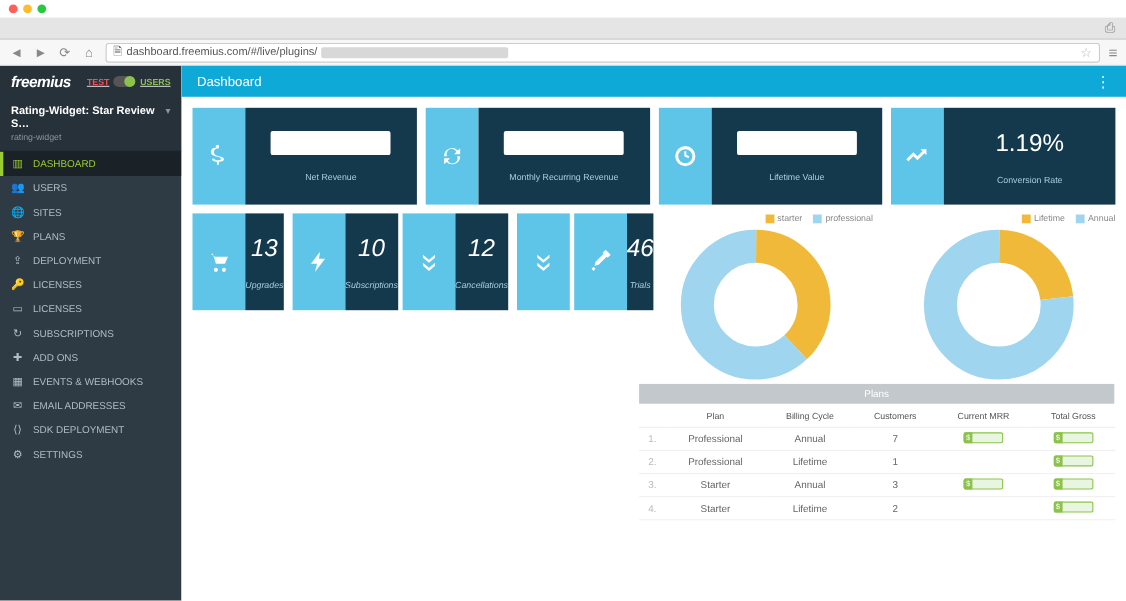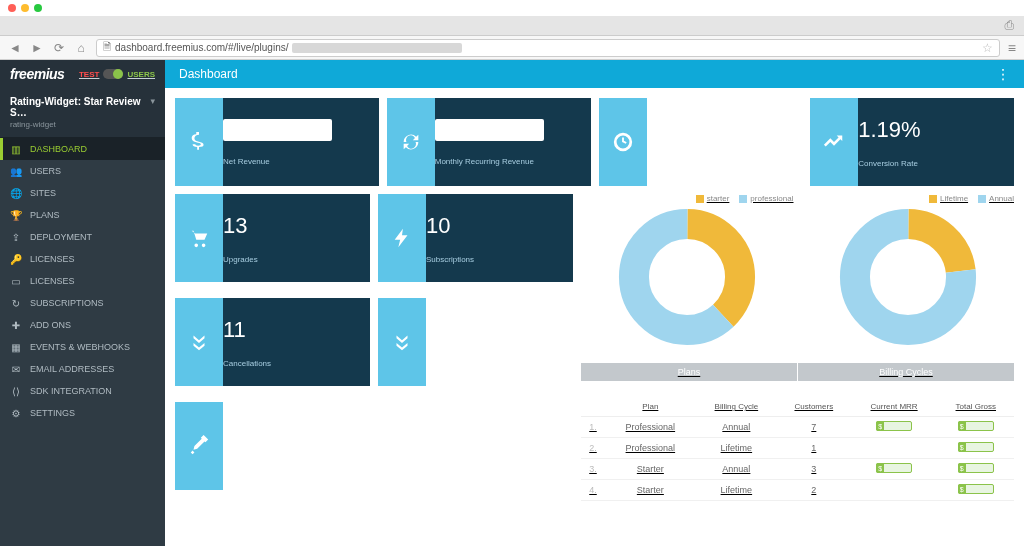--- a/index.html
+++ b/index.html
@@ -47,33 +47,33 @@
 .sb-footer-btn { display: flex; align-items: center; gap: 4px; padding: 3px 6px; border: 1px solid #3a4651; border-radius: 2px; }
 
 .main { flex: 1; background: #fff; display: flex; flex-direction: column; overflow: hidden; }
 .topbar { height: 28px; background: #0fa9d8; color: #fff; display: flex; align-items: center; padding: 0 14px; font-size: 12px; }
 .topbar-menu { margin-left: auto; font-size: 14px; }
 
 .content { flex: 1; padding: 10px; overflow: auto; }
 .kpi-row { display: flex; gap: 8px; margin-bottom: 8px; }
 .kpi { flex: 1; display: flex; height: 88px; }
 .kpi-icon { width: 48px; background: #5ec5e8; display: flex; align-items: center; justify-content: center; color: #fff; font-size: 22px; }
-.kpi-body { flex: 1; background: #14394d; display: flex; flex-direction: column; justify-content: center; color: #cfe7f0; }
+.kpi-body { flex: 1; background: #14394d; display: flex; flex-direction: column; align-items: center; justify-content: center; color: #cfe7f0; }
 .kpi-val { font-size: 22px; color: #fff; background: #fff; width: 70%; height: 22px; border-radius: 2px; }
 .kpi-val.shown { background: transparent; width: auto; height: auto; }
 .kpi-label { font-size: 8px; margin-top: 16px; color: #a7cde0; }
 
 .row2 { display: flex; gap: 8px; }
-.row2-left { width: 398px; display: flex; flex-direction: column; gap: 16px; }
+.row2-left { width: 398px; display: flex; flex-direction: row; gap: 4px; font-style: italic; }
 .small-grid { display: flex; gap: 8px; }
 .small-card { flex: 1; display: flex; height: 88px; }
 .trials-card { display: flex; height: 88px; }
 .trials-card .kpi-body { align-items: center; }
 
-.row2-right { flex: 1; display: flex; flex-direction: column; gap: 16px; text-decoration: underline; }
+.row2-right { flex: 1; display: flex; flex-direction: column; gap: 2px; }
 .charts { display: flex; gap: 8px; }
 .chart-box { flex: 1; }
 .legend { display: flex; justify-content: flex-end; gap: 10px; font-size: 8px; color: #888; margin-bottom: 4px; }
 .leg-item { display: flex; align-items: center; gap: 3px; }
 .leg-sw { width: 8px; height: 8px; }
 .donut-wrap { display: flex; justify-content: center; }
 .donut { width: 140px; height: 140px; }
 
 .tables-hdr { display: flex; height: 18px; font-size: 9px; color: #fff; }
 .tables-hdr > div { flex: 1; background: #c3c8cc; display: flex; align-items: center; justify-content: center; }
@@ -170,21 +170,21 @@
       <div class="sb-item">
           <span class="sb-icon">▦</span>
           <span>EVENTS &amp; WEBHOOKS</span>
         </div>
       <div class="sb-item">
           <span class="sb-icon">✉</span>
           <span>EMAIL ADDRESSES</span>
         </div>
       <div class="sb-item">
           <span class="sb-icon">⟨⟩</span>
-          <span>SDK INTEGRATION</span>
+          <span>SDK DEPLOYMENT</span>
         </div>
       <div class="sb-item">
           <span class="sb-icon">⚙</span>
           <span>SETTINGS</span>
         </div>
     </div>
     <div class="sb-footer">
       <div class="sb-footer-btn">
           <span>❔</span>
           <span>Help</span>
@@ -224,20 +224,24 @@
           <div class="kpi-body">
               <div class="kpi-val"></div>
               <div class="kpi-label">Monthly Recurring Revenue</div>
             </div>
         </div>
         <div class="kpi">
           <div class="kpi-icon">
               <svg class="ico" viewBox="0 0 24 24">
                 <path d="M12 2a10 10 0 1 0 0 20 10 10 0 0 0 0-20zm0 3a7 7 0 1 1 0 14 7 7 0 0 1 0-14zm-1 2v5l4 2 1-1.7-3-1.8V7h-2z"></path>
               </svg>
+            </div>
+          <div class="kpi-body">
+              <div class="kpi-val"></div>
+              <div class="kpi-label">Lifetime Value</div>
             </div>
         </div>
         <div class="kpi">
           <div class="kpi-icon">
               <svg class="ico" viewBox="0 0 24 24">
                 <path d="M3 17l5-5 4 4 7-7 2 2V5h-6l2 2-5 5-4-4-7 7 2 2z"></path>
               </svg>
             </div>
           <div class="kpi-body">
               <div class="kpi-val shown">1.19%</div>
@@ -273,37 +277,41 @@
             </div>
           </div>
           <div class="small-grid">
             <div class="small-card">
               <div class="kpi-icon">
                   <svg class="ico" viewBox="0 0 24 24">
                     <path d="M6 5l6 5 6-5v3l-6 5-6-5V5zm0 8l6 5 6-5v3l-6 5-6-5v-3z"></path>
                   </svg>
                 </div>
               <div class="kpi-body">
-                  <div class="kpi-val shown">11</div>
+                  <div class="kpi-val shown">12</div>
                   <div class="kpi-label">Cancellations</div>
                 </div>
             </div>
             <div class="small-card">
               <div class="kpi-icon">
                   <svg class="ico" viewBox="0 0 24 24">
                     <path d="M6 5l6 5 6-5v3l-6 5-6-5V5zm0 8l6 5 6-5v3l-6 5-6-5v-3z"></path>
                   </svg>
                 </div>
             </div>
           </div>
           <div class="trials-card">
             <div class="kpi-icon">
                 <svg class="ico" viewBox="0 0 24 24">
                   <path d="M19 2l3 3-3 3-1-1-8 8-4 1 1-4 8-8-1-1 3-3zM5 21l-2-2 2-2 2 2-2 2z"></path>
                 </svg>
+              </div>
+            <div class="kpi-body">
+                <div class="kpi-val shown">46</div>
+                <div class="kpi-label">Trials</div>
               </div>
           </div>
         </div>
 
         <div class="row2-right">
           <div class="charts">
             <div class="chart-box">
               <div class="legend">
                 <div class="leg-item">
                     <div class="leg-sw" style="background:#f0b93a"></div>
@@ -336,21 +344,20 @@
                   <svg class="donut" id="donut2" viewBox="0 0 42 42">
                     <circle cx="21" cy="21" r="15.915" fill="transparent" stroke="#f0b93a" stroke-width="9" stroke-dasharray="23 77" stroke-dashoffset="25"></circle>
                     <circle cx="21" cy="21" r="15.915" fill="transparent" stroke="#9fd5ee" stroke-width="9" stroke-dasharray="77 23" stroke-dashoffset="2"></circle>
                   </svg>
                 </div>
             </div>
           </div>
 
           <div class="tables-hdr">
             <div>Plans</div>
-            <div>Billing Cycles</div>
           </div>
           <table class="plans-table">
             <thead>
                 <tr>
               <th></th>
               <th>Plan</th>
               <th>Billing Cycle</th>
               <th>Customers</th>
               <th>Current MRR</th>
               <th>Total Gross</th>

